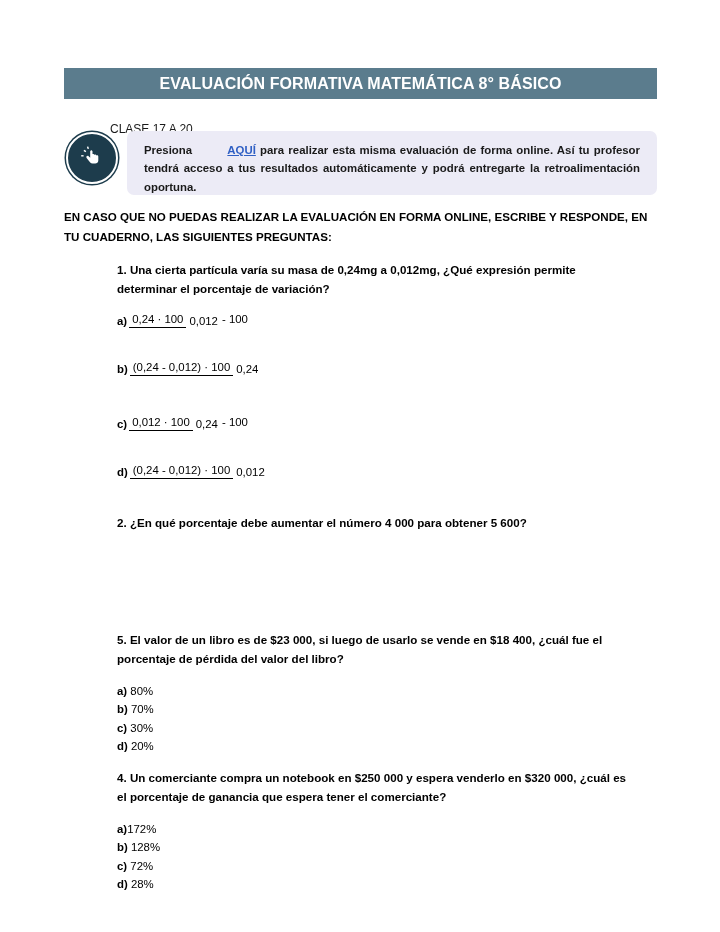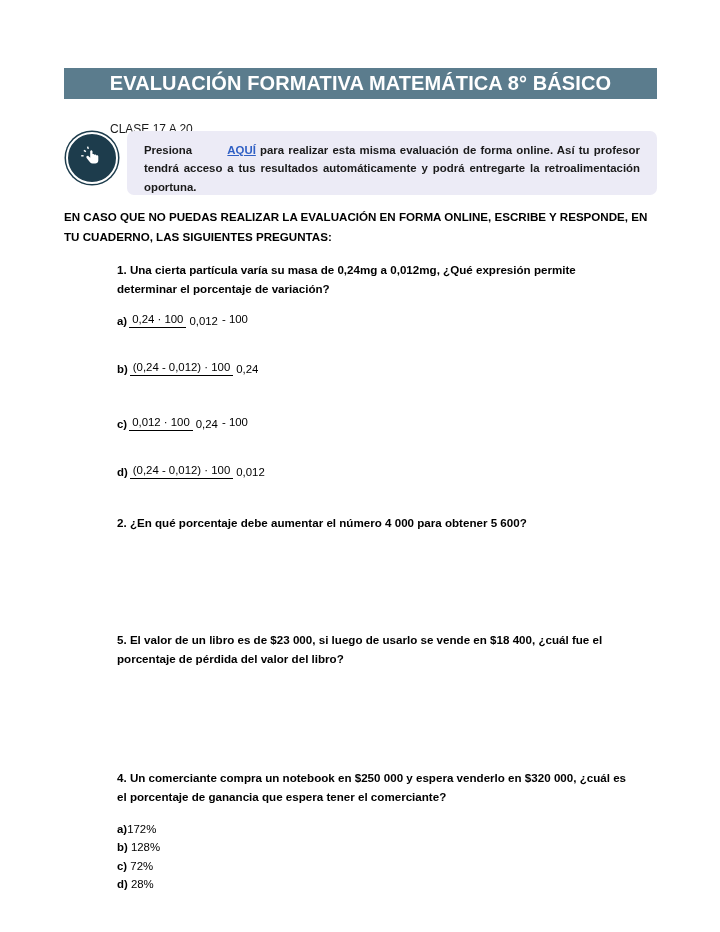--- a/index.html
+++ b/index.html
@@ -28,21 +28,21 @@
     width: 593px;
     height: 31px;
     background: #5b7c8d;
     display: flex;
     align-items: center;
     justify-content: center;
   }
   .title-bar-text {
     color: #ffffff;
     font-weight: bold;
-    font-size: 20px;
+    font-size: 16px;
     letter-spacing: 0.1px;
   }
   .clase {
     position: absolute;
     left: 110px;
     top: 122px;
     font-weight: normal;
     font-size: 12px;
     color: #1a1a1a;
   }
@@ -208,20 +208,26 @@
     <span class="frac">
       <span class="num">(0,24 - 0,012) · 100</span>
       <span class="den">0,012</span>
     </span>
     <span class="frac-tail-mid"></span>
   </div>
 
   <div class="question" style="left:117px; top:514px; width:520px;">2. ¿En qué porcentaje debe aumentar el número 4 000 para obtener 5 600?</div>
 
   <div class="question" style="left:117px; top:631px; width:520px;">5. El valor de un libro es de $23 000, si luego de usarlo se vende en $18 400, ¿cuál fue el porcentaje de pérdida del valor del libro?</div>
+  <div class="opts" style="left:117px; top:682px;">
+    <div><b>a)</b> <span>80%</span></div>
+    <div><b>b)</b> <span>70%</span></div>
+    <div><b>c)</b> <span>30%</span></div>
+    <div><b>d)</b> <span>20%</span></div>
+  </div>
 
   <div class="question" style="left:117px; top:769px; width:520px;">4. Un comerciante compra un notebook en $250 000 y espera venderlo en $320 000, ¿cuál es el porcentaje de ganancia que espera tener el comerciante?</div>
   <div class="opts" style="left:117px; top:820px;">
     <div><b>a)</b><span>172%</span></div>
     <div><b>b)</b> <span>128%</span></div>
     <div><b>c)</b> <span>72%</span></div>
     <div><b>d)</b> <span>28%</span></div>
   </div>
 
 </div>

